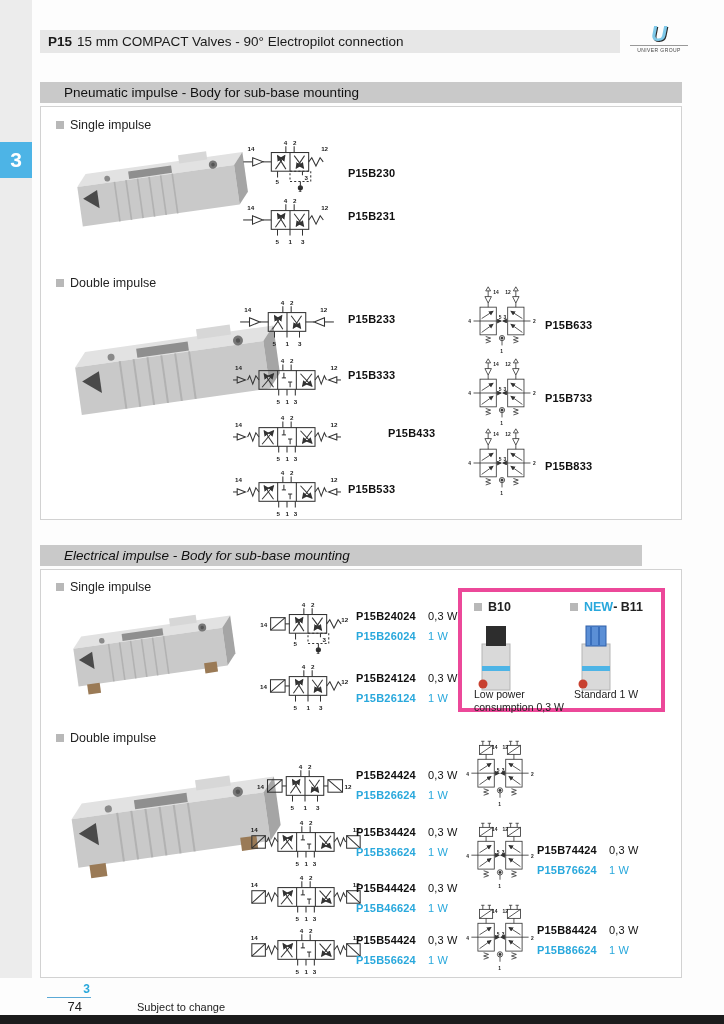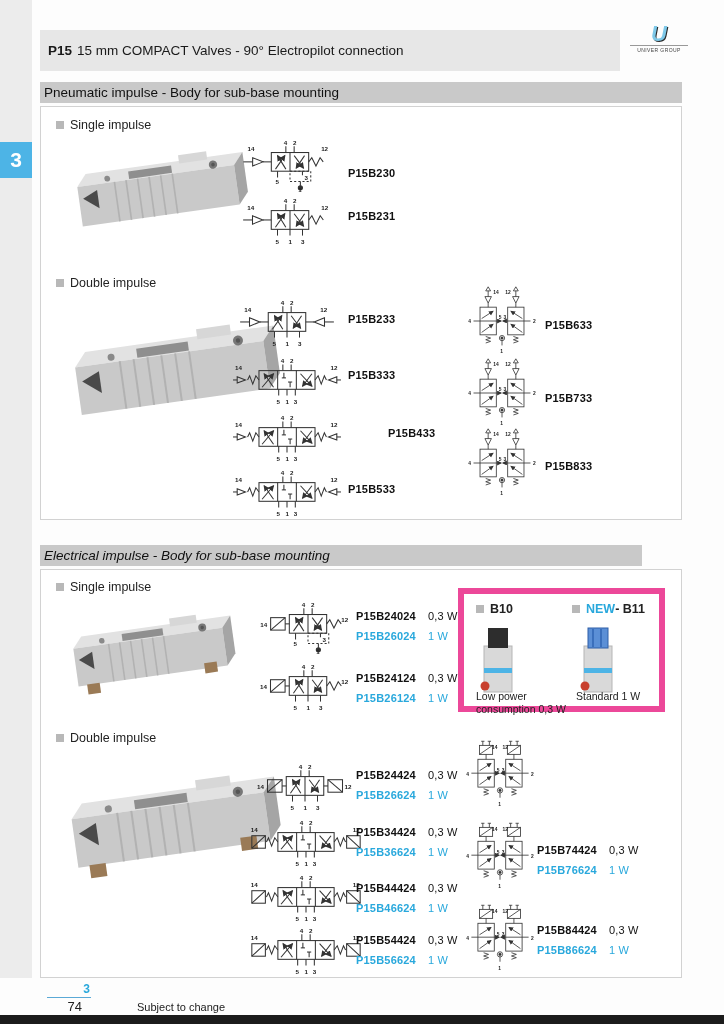--- a/index.html
+++ b/index.html
@@ -4,40 +4,40 @@
 <style>
   html,body{margin:0;padding:0;}
   .page{position:relative;width:724px;height:1024px;background:#fdfdfd;overflow:hidden;
         font-family:"Liberation Sans",sans-serif;color:#1a1a1a;}
   .abs{position:absolute;}
   
   .left-strip{left:0;top:0;width:32px;height:978px;background:#ececec;}
   .side-tab{left:0;top:142px;width:32px;height:36px;background:#4db4e6;color:#fff;
             font-size:21px;font-weight:bold;display:flex;align-items:center;justify-content:center;}
   
-  .topbar{left:40px;top:30px;width:580px;height:41px;background:#e7e7e7;
+  .topbar{left:40px;top:30px;width:580px;height:23px;background:#e7e7e7;
           display:flex;align-items:center;padding-left:8px;box-sizing:border-box;font-size:13.5px;}
   .topbar b{margin-right:5px;}
   .logo{left:630px;top:24px;width:58px;height:34px;text-align:center;}
   .logo .u{font-size:22px;font-weight:bold;font-style:italic;color:#7ec8e8;
            text-shadow:1px 1px 0 #2a2a2a;line-height:20px;}
   .logo .lg-text{font-size:5px;letter-spacing:.4px;color:#444;border-top:1px solid #999;margin-top:1px;padding-top:1px;}
   
   .sechead{background:#c9c9c9;height:21px;display:flex;align-items:center;
-           padding-left:4px;box-sizing:border-box;font-size:13.5px;color:#111;}
+           padding-left:24px;box-sizing:border-box;font-size:13.5px;color:#111;}
   .secbox{background:#fff;border:1px solid #d2d2d2;box-sizing:border-box;}
   .imp{display:flex;align-items:center;font-size:12.5px;color:#222;}
   .bullet{width:8px;height:8px;background:#b8b8b8;margin-right:6px;display:inline-block;}
   
   .pn{font-size:11px;font-weight:bold;color:#111;letter-spacing:.2px;white-space:nowrap;}
   .pn .w{font-weight:normal;margin-left:12px;}
   .pn.alt,.pn.alt .w{color:#29a8dc;}
   .pnrow{line-height:20px;}
   
-  .pilotbox{border:6px solid #ec4899;background:#fff;box-sizing:border-box;}
+  .pilotbox{border:4px solid #ec4899;background:#fff;box-sizing:border-box;}
   .pilotbox .cap{font-size:10.5px;color:#222;line-height:13px;}
   .newtxt{color:#29a8dc;font-weight:bold;}
   
   .pageno-top{font-size:12px;font-weight:bold;color:#29a8dc;}
   .pageno-rule{width:44px;height:0;border-top:1.5px solid #5aa9d6;}
   .pageno-bot{font-size:13px;color:#222;}
   .subject{font-size:11px;color:#222;margin-left:7px;}
   .bottombar{left:0;top:1015px;width:724px;height:9px;background:#1c1c1c;}
   svg{display:block;}
   svg text{font-family:"Liberation Sans",sans-serif;font-size:6px;fill:#222;font-weight:bold;}

